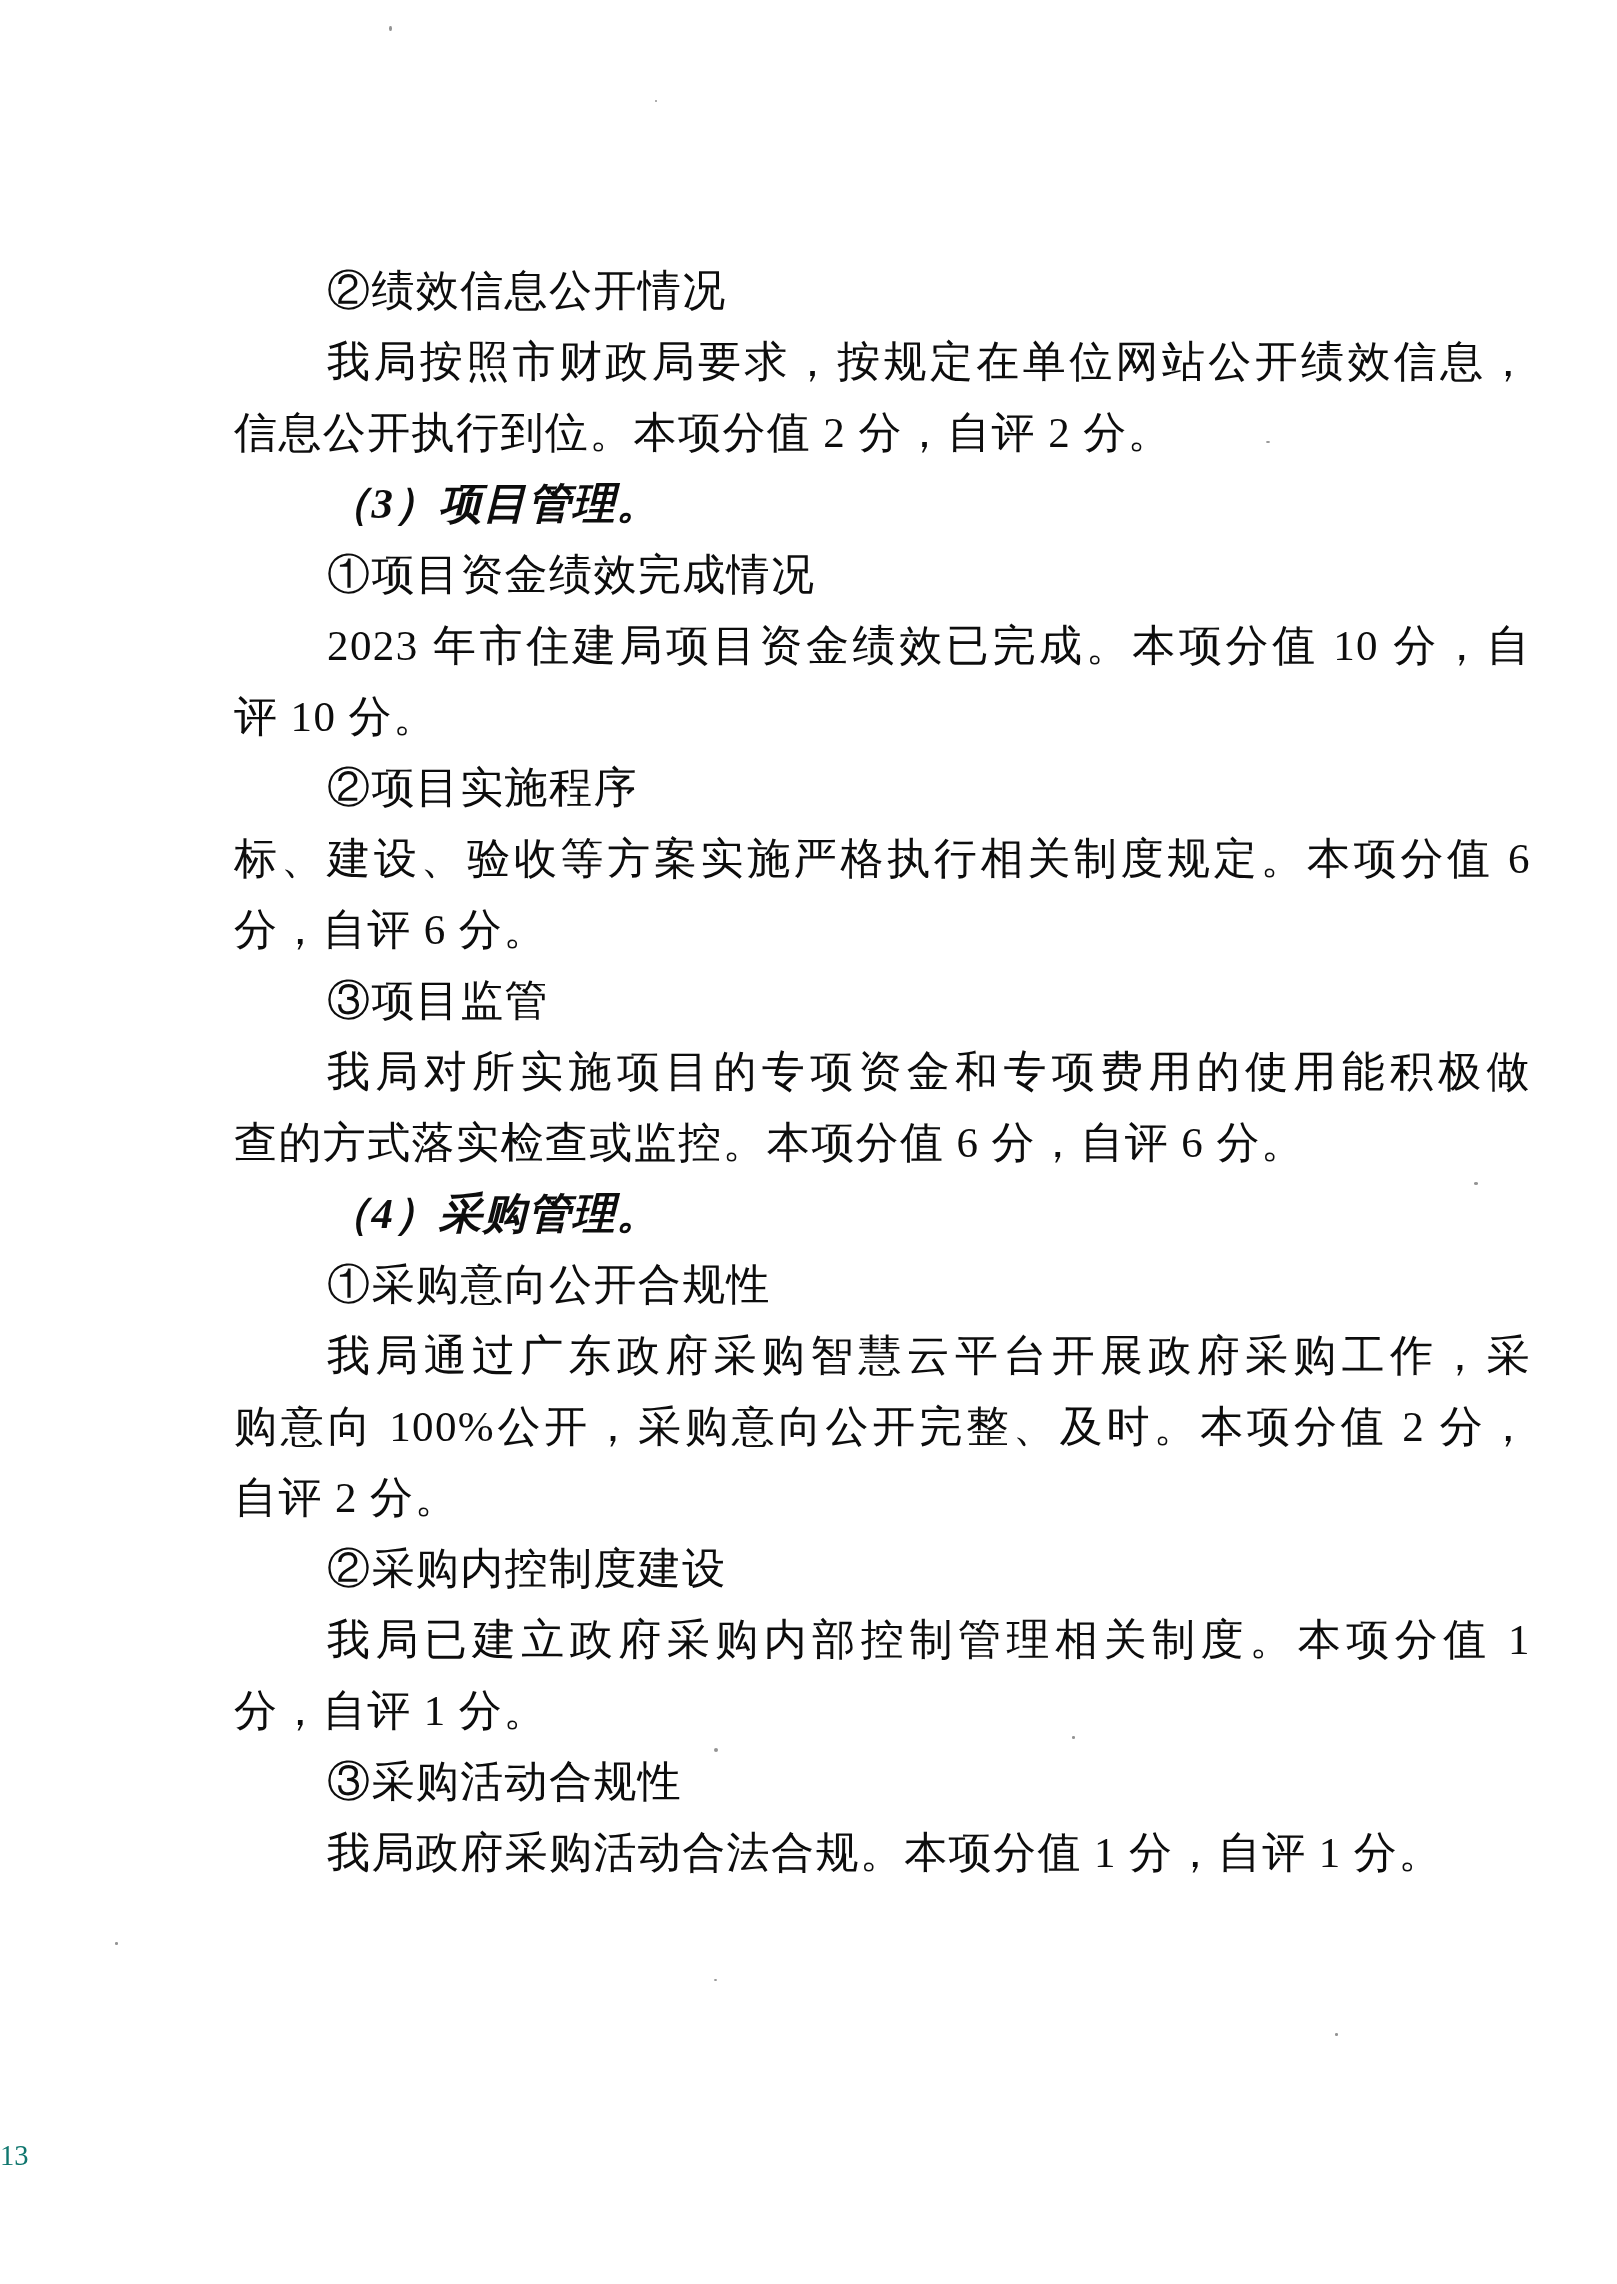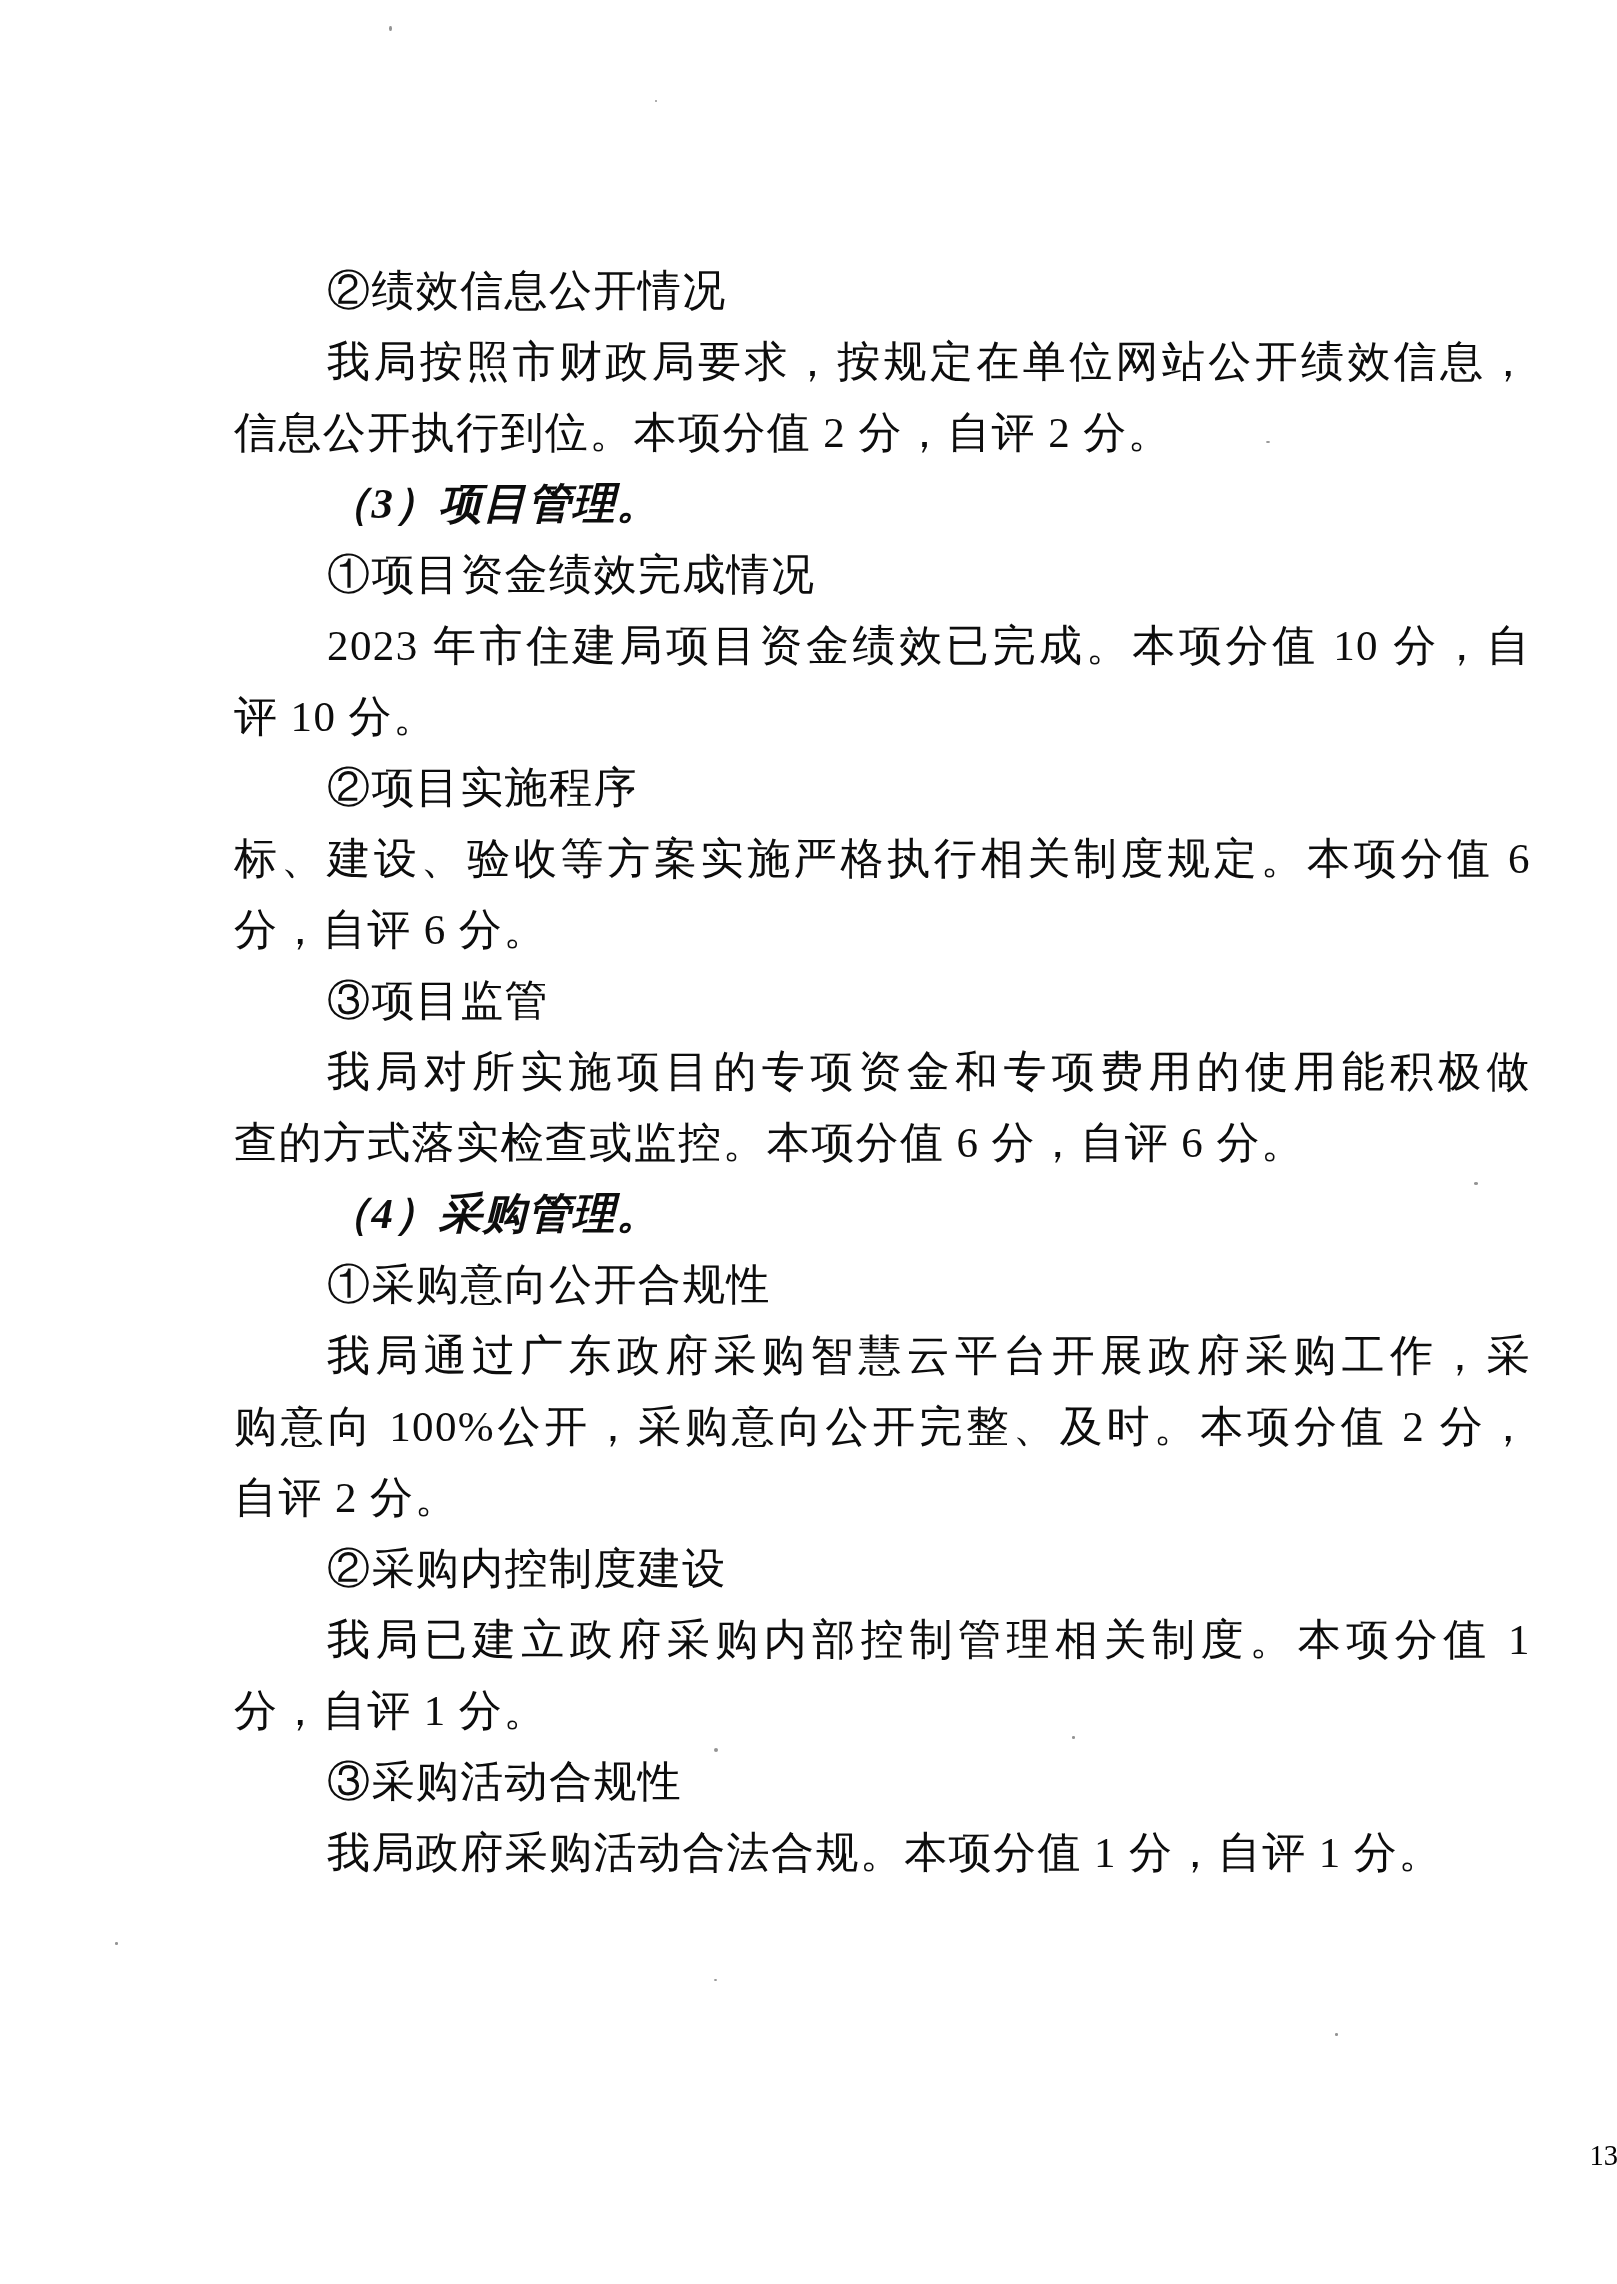--- a/index.html
+++ b/index.html
@@ -40,24 +40,24 @@
     text-justify: inter-character;
   }
   
   .indent { text-indent: 93px; }
   .bold { font-weight: bold; font-style: italic; }
   .pagenum {
     position: absolute;
     top: 2139px;
     left: 0;
     width: 100%;
-    text-align: right;
+    text-align: left;
     font-size: 28.5px;
     line-height: 34px;
-    color: #000000;
+    color: #0f766e;
   }
   
   .speck {
     position: absolute;
     background: #3a3a3a;
     border-radius: 50%;
     opacity: 0.55;
     display: block;
   }
 </style>

